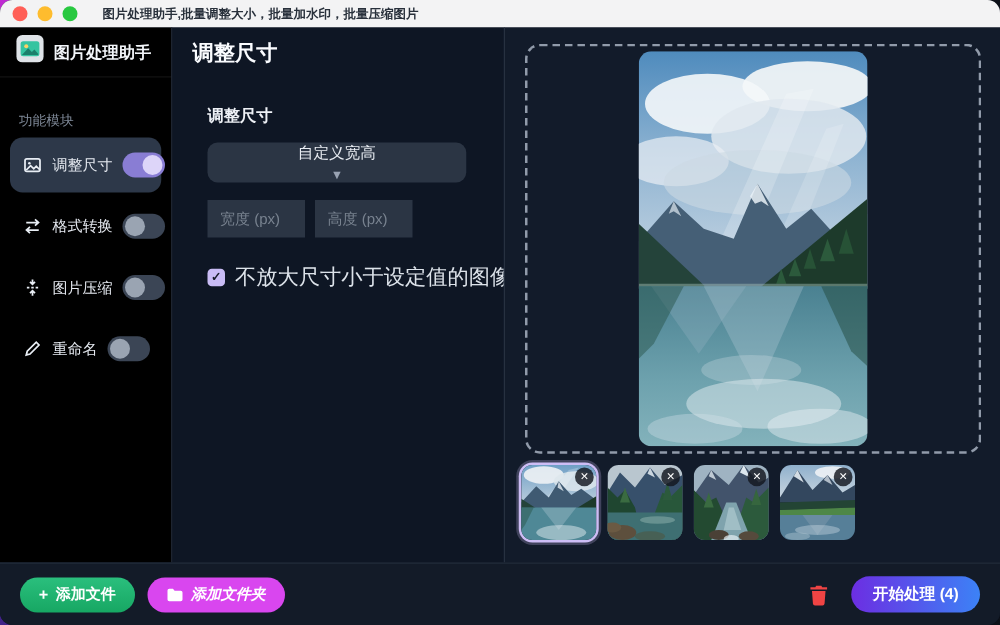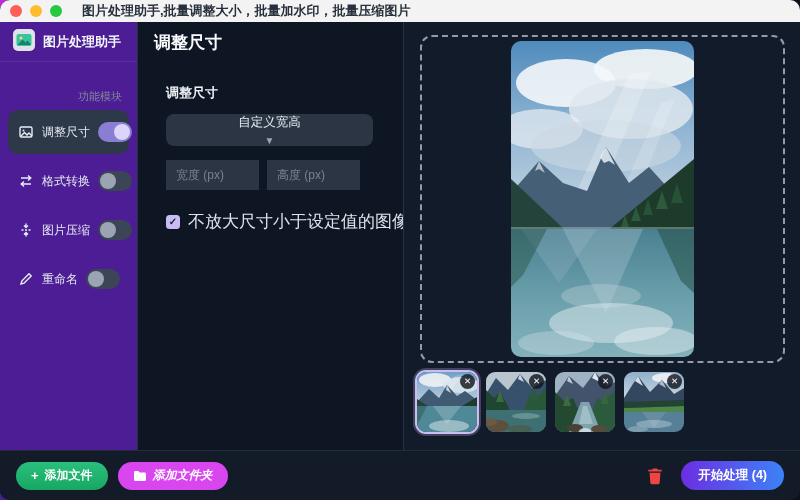--- a/index.html
+++ b/index.html
@@ -5,26 +5,26 @@
   * { margin:0; padding:0; box-sizing:border-box; font-family:"Liberation Sans", sans-serif; }
   html,body { width:800px; height:500px; overflow:hidden; }
   body { background:linear-gradient(115deg,#c12ad2 0%,#6a2bd0 10%,#241d53 32%,#0c1018 65%,#0c1018 100%); }
 
   .window { position:absolute; inset:0; border-radius:10px; overflow:hidden; background:#0e1624; }
 
   
   .titlebar { height:22px; background:#f3f3f4; display:flex; align-items:center; padding:0 10px; }
   .dot { width:12px; height:12px; border-radius:50%; margin-right:8px; flex:none; cursor:pointer; }
   .dot.red{ background:#ff5f57; } .dot.yellow{ background:#febc2e; } .dot.green{ background:#28c840; }
-  .titlebar .title { font-size:13px; font-weight:700; color:#28303b; margin-left:12px; white-space:nowrap; }
+  .titlebar .title { font-size:10px; font-weight:700; color:#28303b; margin-left:12px; white-space:nowrap; }
 
   
   .content { position:absolute; top:22px; bottom:50px; left:0; right:0; display:flex; }
 
-  .sidebar { width:138px; flex:none; background:#4c1d95; border-right:1px solid #273140;text-align:right; }
+  .sidebar { width:138px; flex:none; background:#000000; border-right:1px solid #273140; }
   .logo-row { height:40px; display:flex; align-items:center; gap:8px; padding:0 13px; border-bottom:1px solid rgba(255,255,255,.07); }
   .logo-row svg { flex:none; }
   .app-name { font-size:13px; font-weight:700; color:#f2f5f9; white-space:nowrap; }
   .section-label { margin:27px 15px 6px; font-size:11px; color:#7e8897; }
   .items { padding:0 8px; }
   .item { height:44px; margin-bottom:5px; display:flex; align-items:center; gap:8px; padding:0 10px; border-radius:10px; cursor:pointer; }
   .item.active { background:#2d3849; }
   .item .icn { width:16px; height:16px; flex:none; display:flex; align-items:center; justify-content:center; }
   .item .lbl { font-size:12px; color:#e5e9f0; white-space:nowrap; }
   .toggle { margin-left:auto; width:34px; height:20px; border-radius:10px; background:#3b4555; position:relative; flex:none; cursor:pointer; }
@@ -34,21 +34,21 @@
 
   
   .panel { flex:1; background:#0e1624; min-width:0; }
   .panel-header { padding:9px 16px 8px; font-size:17px; font-weight:700; color:#fafcff; }
   .panel-body { padding:0 28px; }
   .sec-label { margin-top:22px; font-size:13px; font-weight:700; color:#eef1f6; }
   .select { margin-top:12px; width:207px; height:32px; background:#2b3544; border-radius:8px; display:flex; align-items:center; justify-content:space-between; padding:0 12px; cursor:pointer;flex-direction:column; }
   .select .val { font-size:12.5px; color:#e8ecf2; }
   .select .chev { font-size:10px; color:#98a2b2; }
   .inputs { margin-top:14px; display:flex; gap:8px; }
-  .inputs input { width:93px; height:30px; background:#2b3544; border:none; border-radius:0; padding:0 10px; color:#fdba74; font-size:12px; outline:none; }
+  .inputs input { width:78px; height:30px; background:#2b3544; border:none; border-radius:0; padding:0 10px; color:#fdba74; font-size:12px; outline:none; }
   .inputs input::placeholder { color:#78828f; }
   .check-row { margin-top:20px; display:flex; align-items:center; gap:8px; cursor:pointer; }
   .checkbox { width:14px; height:14px; border-radius:3.5px; background:#394456; display:flex; align-items:center; justify-content:center; font-size:10px; font-weight:700; color:transparent; flex:none; }
   .checkbox.checked { background:#c9bcf5; color:#161b27; }
   .check-lbl { font-size:17px; color:#dde3ea; white-space:nowrap; }
 
   
   .preview { width:397px; flex:none; position:relative; background:#121b2a; border-left:1px solid #273140; }
   .droparea { position:absolute; left:16px; right:15px; top:13px; height:328px; border:2px dashed #919baa; border-radius:12px; display:flex; align-items:center; justify-content:center; }
   .main-img { width:183px; height:316px; border-radius:10px; display:block; }

